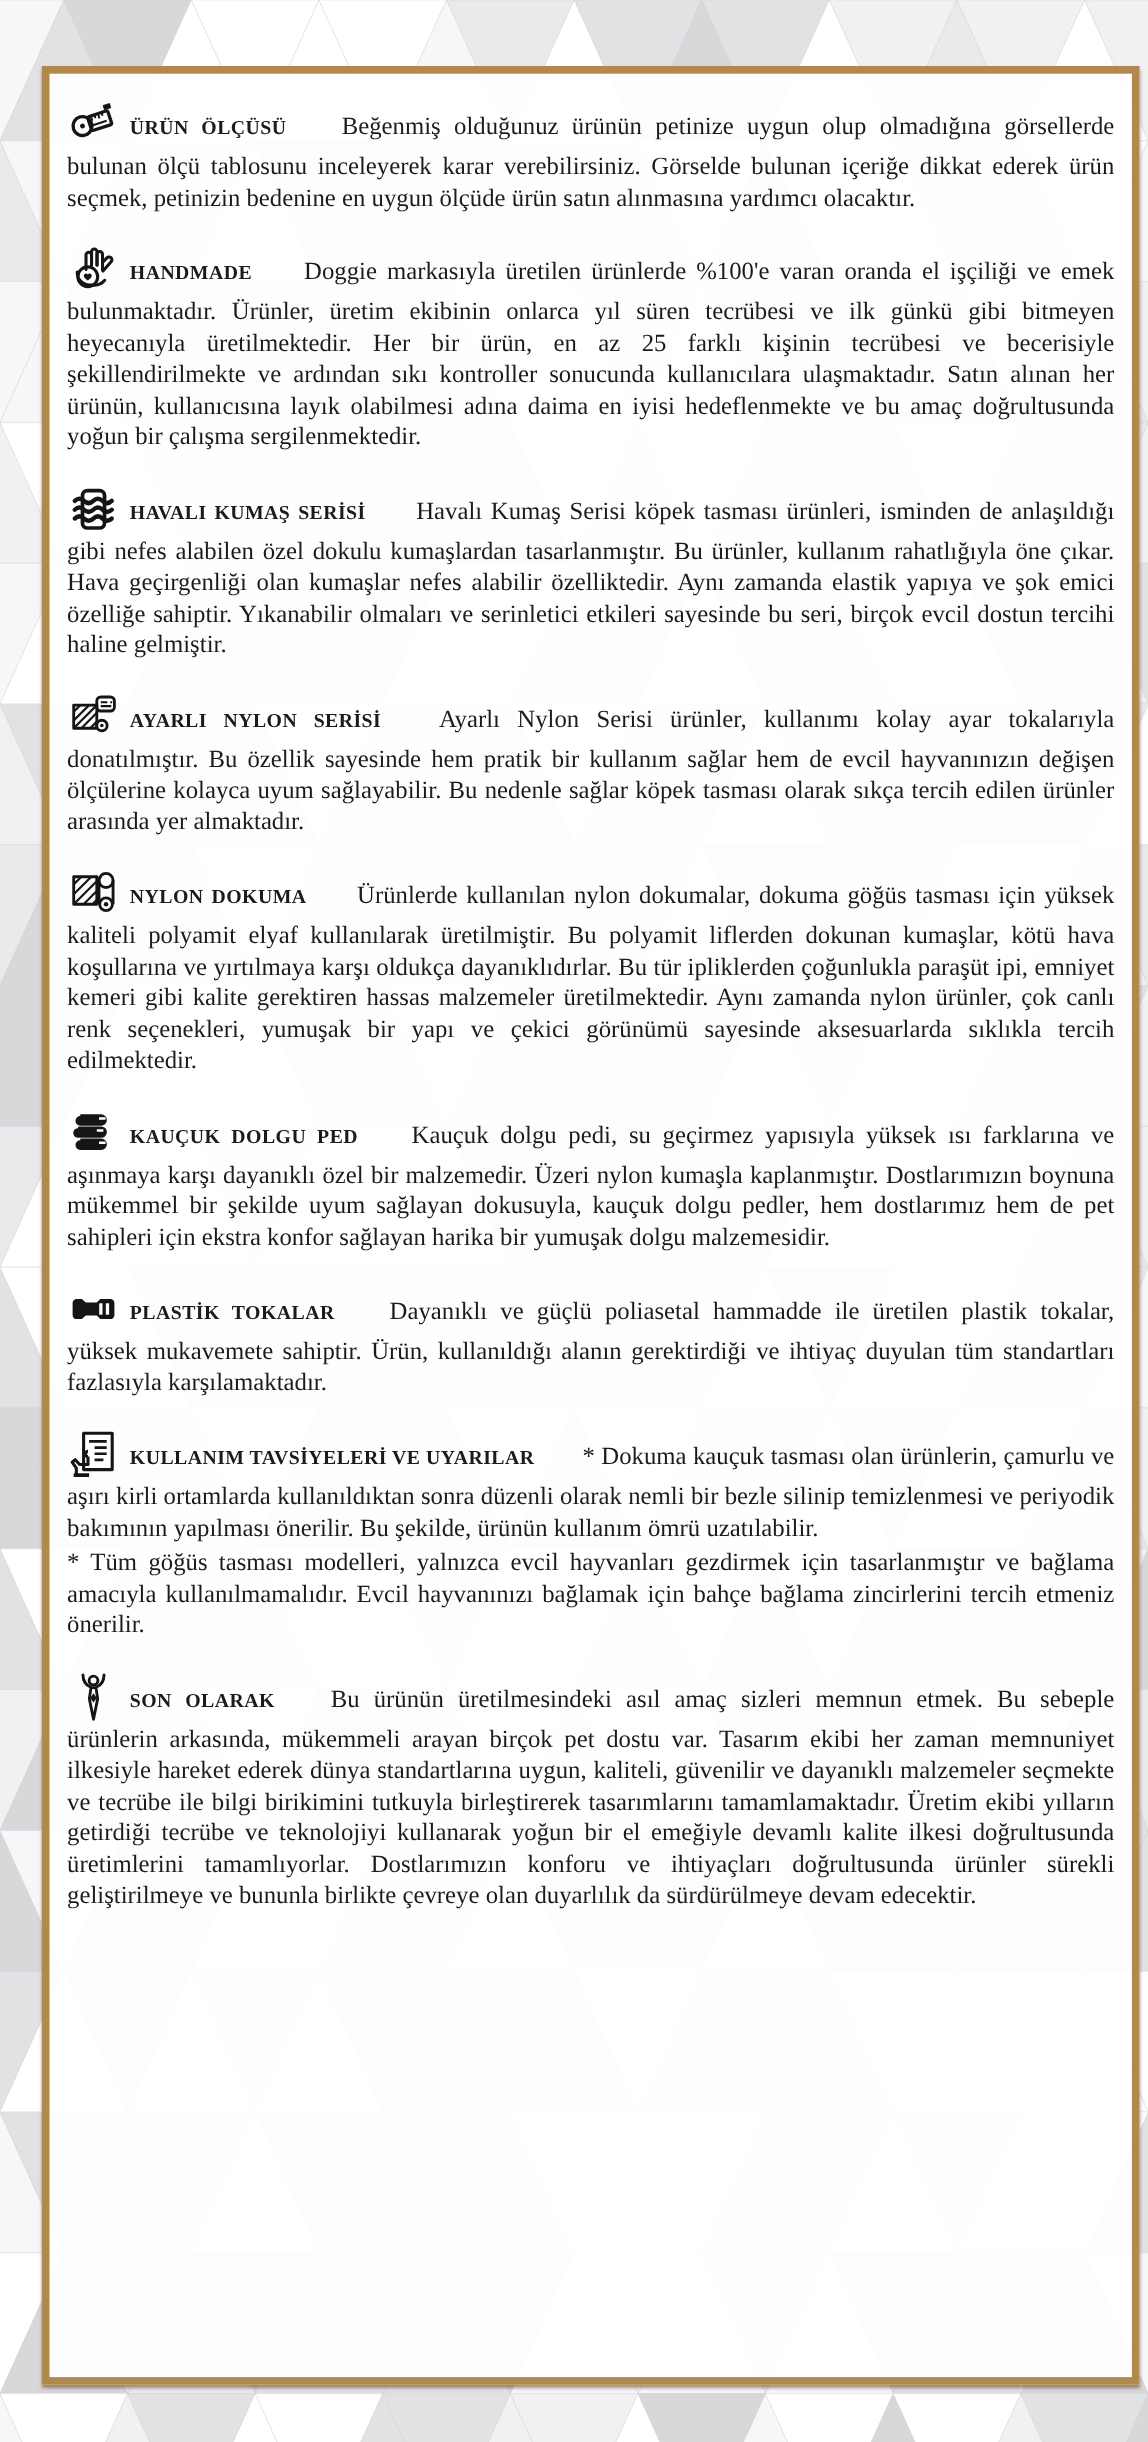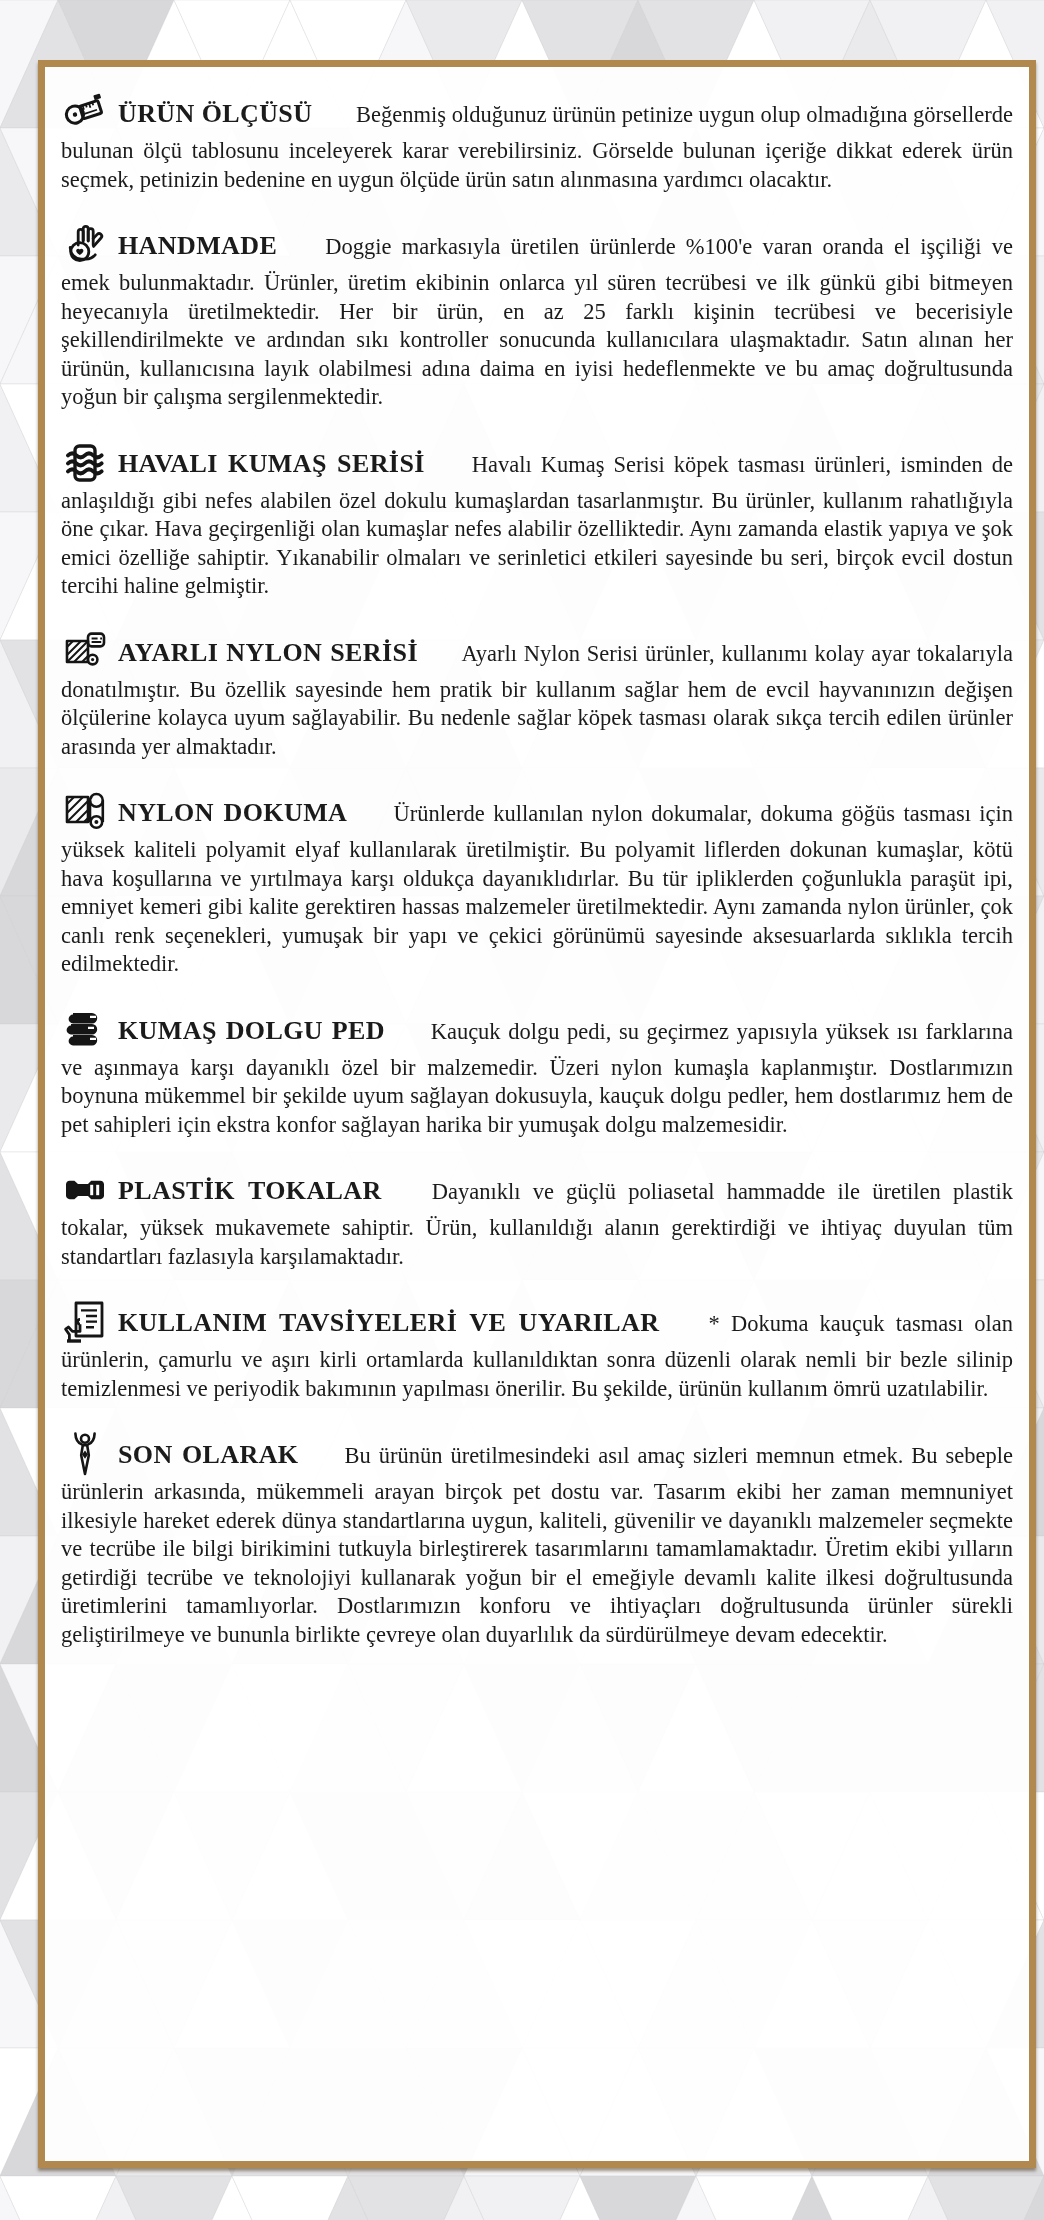--- a/index.html
+++ b/index.html
@@ -27,21 +27,21 @@
   .sec{margin-top:27px;}
   .sec:first-child{margin-top:6px;}
   .para{
     margin:0;
     font-size:22.5px;line-height:28.5px;
     text-align:justify;
     color:var(--ink);
   }
   .para + .para{margin-top:3px;}
   .sec-title{
-    font-weight:bold;font-size:26px;letter-spacing:.4px;
+    font-weight:bold;font-size:18px;letter-spacing:.4px;
     white-space:nowrap;
   }
   .hgap{display:inline-block;width:38px;}
   .icon{
     display:inline-block;width:48px;height:48px;
     vertical-align:-15px;margin-right:9px;
   }
   .icon svg{width:48px;height:48px;display:block;}
   .b{font-weight:normal;}
 </style>
@@ -501,21 +501,21 @@
     <p class="para">
       <span class="icon"><svg viewBox="0 0 24 24">
             <g fill="#151515">
               <path d="M6 3.5h9.5a2.6 2.6 0 0 1 0 5.2H6a2.2 2.2 0 0 1 0-4.4z"></path>
               <path d="M5 9h10.5a2.6 2.6 0 0 1 0 5.2H5a2.2 2.2 0 0 1 0-4.4z"></path>
               <path d="M6 14.5h9.5a2.6 2.6 0 0 1 0 5.2H6a2.2 2.2 0 0 1 0-4.4z"></path>
             </g>
             <g stroke="#ffffff" stroke-width="1.1" fill="none">
               <path d="M14.5 5.4h3M13.5 10.9h3M14.5 16.4h3"></path>
             </g>
-          </svg></span><span class="sec-title">KUMAŞ DOLGU PED</span><span class="hgap"></span>
+          </svg></span><span class="sec-title">KAUÇUK DOLGU PED</span><span class="hgap"></span>
     <span>Kauçuk dolgu pedi, su geçirmez yapısıyla yüksek ısı farklarına ve aşınmaya karşı dayanıklı özel bir malzemedir. Üzeri nylon kumaşla kaplanmıştır. Dostlarımızın boynuna mükemmel bir şekilde uyum sağlayan dokusuyla, kauçuk dolgu pedler, hem dostlarımız hem de pet sahipleri için ekstra konfor sağlayan harika bir yumuşak dolgu malzemesidir.</span></p>
   </section>
 
   <section class="sec">
     <p class="para">
       <span class="icon"><svg viewBox="0 0 24 24">
             <path fill="#151515" d="M2.5 9.2c0-1 .8-1.8 1.8-1.8h2.4l1.8 1.6h5l1.6-1.6h4.6c1 0 1.8.8 1.8 1.8v5.6c0 1-.8 1.8-1.8 1.8h-4.6l-1.6-1.6h-5l-1.8 1.6H4.3c-1 0-1.8-.8-1.8-1.8z"></path>
             <rect x="14.6" y="9.4" width="1.5" height="5.2" fill="#fff"></rect>
             <rect x="17.6" y="9.4" width="1.5" height="5.2" fill="#fff"></rect>
           </svg></span><span class="sec-title">PLASTİK TOKALAR</span><span class="hgap"></span>
@@ -525,20 +525,21 @@
   <section class="sec">
     <p class="para">
       <span class="icon"><svg viewBox="0 0 24 24" fill="none" stroke="#151515" stroke-width="1.4" stroke-linejoin="round">
             <rect x="7.5" y="2.5" width="13" height="16.5"></rect>
             <path d="M10 6.2h8M12.5 9h5.5M12.5 11.8h5.5M12.5 14.6h4" stroke-width="1.2"></path>
             <path d="M4.2 21.5v-3.2l-1.9-2.7 1.4-1.1 2 2.2h3.8v-3.6"></path>
             <path d="M9.5 13.1a1.2 1.2 0 0 1 0-2.4"></path>
             <path d="M3 21.5h7" stroke-width="1.7"></path>
           </svg></span><span class="sec-title">KULLANIM TAVSİYELERİ VE UYARILAR</span><span class="hgap"></span>
     <span class="b">* Dokuma kauçuk tasması</span><span> olan ürünlerin, çamurlu ve aşırı kirli ortamlarda kullanıldıktan sonra düzenli olarak nemli bir bezle silinip temizlenmesi ve periyodik bakımının yapılması önerilir. Bu şekilde, ürünün kullanım ömrü uzatılabilir.</span></p>
+  <p class="para"><span>* Tüm </span><span class="b">göğüs tasması</span><span> modelleri, yalnızca evcil hayvanları gezdirmek için tasarlanmıştır ve bağlama amacıyla kullanılmamalıdır. Evcil hayvanınızı bağlamak için bahçe bağlama zincirlerini tercih etmeniz önerilir.</span></p>
     </section>
 
   <section class="sec">
     <p class="para">
       <span class="icon"><svg viewBox="0 0 24 24" fill="none" stroke="#151515" stroke-width="1.3" stroke-linecap="round" stroke-linejoin="round">
             <circle cx="12" cy="4.4" r="2"></circle>
             <path d="M7.2 1.8c.1 3 1.5 4.7 3.2 5.4M16.8 1.8c-.1 3-1.5 4.7-3.2 5.4"></path>
             <path d="M10.9 7.6h2.2l.8 5-1.9 9.4-1.9-9.4z"></path>
             <path d="M12 10.2l1.5 2.1-1.5 2.1-1.5-2.1z" fill="#151515" stroke="none"></path>
           </svg></span><span class="sec-title">SON OLARAK</span><span class="hgap"></span>

